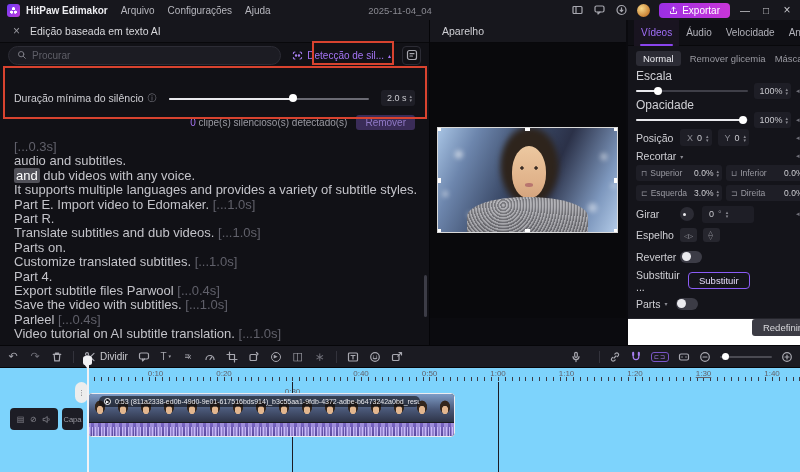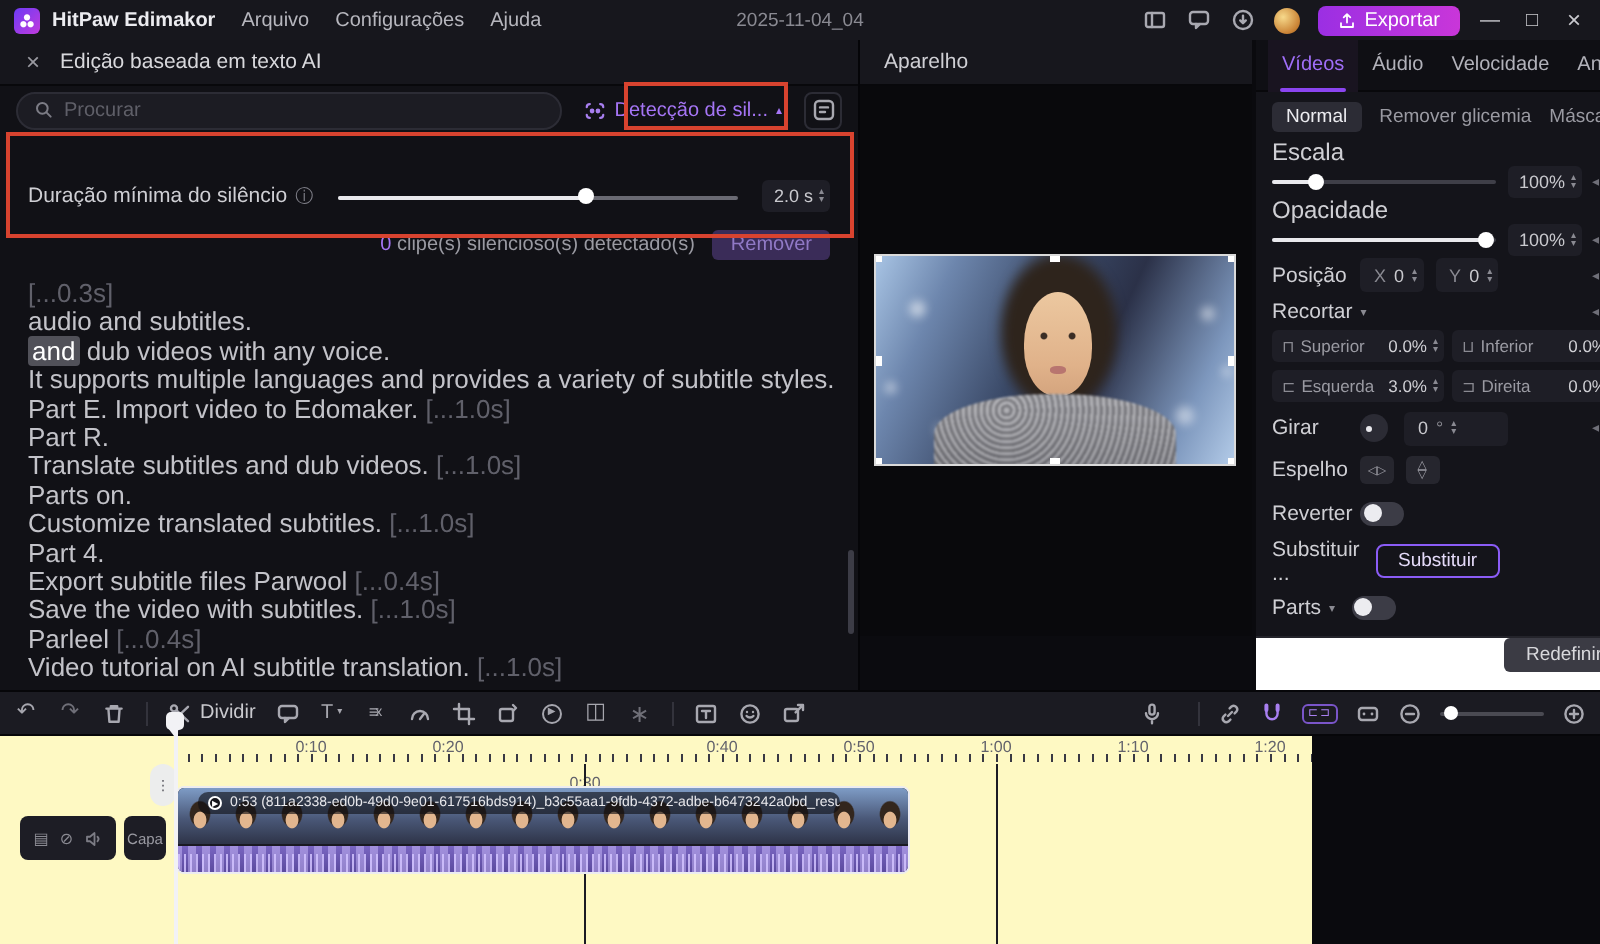--- a/index.html
+++ b/index.html
@@ -127,21 +127,21 @@
 .ti{display:flex;align-items:center;justify-content:center;min-width:12px;color:#a6a6ae;font-size:11px;line-height:1}
 .tdiv{width:1px;height:12px;background:#33333c;flex:none}
 #dividir{display:flex;align-items:center;gap:4px;color:#c9c9ce;font-size:10px}
 #tbrgroup{margin-left:auto;display:flex;align-items:center;gap:9px}
 #micwrap{margin-right:8px}
 .cpicon{border:1px solid #7a55c9;border-radius:3px;color:#a87ff0;font-size:6px;padding:1px 2px;letter-spacing:1px}
 #zoomslider{position:relative;width:52px;height:10px}
 .subx{font-size:7px;margin-left:-2px}
 .playcirc{width:10px;height:10px;border:1.1px solid #a6a6ae;border-radius:50%;display:flex;align-items:center;justify-content:center;font-size:5px;color:#a6a6ae}
 
-#timeline{position:absolute;left:0;top:368px;width:656px;height:104px;background:#fef9c3;overflow:hidden}
+#timeline{position:absolute;left:0;top:368px;width:800px;height:104px;background:#7dd3fc;overflow:hidden}
 #ruler{position:absolute;left:87px;top:0;right:0;height:14px}
 #ticks{position:absolute;left:0;right:0;bottom:1px;height:4px;background:repeating-linear-gradient(90deg,#3a3a44 0 1px,transparent 1px 6.85px)}
 .rlab{position:absolute;top:1px;font-size:8px;color:#63636c;transform:translateX(-50%)}
 .grid{position:absolute;top:14px;bottom:0;width:1px;background:#1c1c24}
 #trackctl{position:absolute;left:10px;top:40px;width:48px;height:22px;background:#1d1d25;border-radius:4px;display:flex;align-items:center;justify-content:space-around;padding:0 4px}
 #capabtn{position:absolute;left:62px;top:40px;width:21px;height:22px;background:#1d1d25;border-radius:4px;display:flex;align-items:center;justify-content:center;font-size:7.5px;color:#9a9aa2}
 #clip{position:absolute;left:88px;top:25px;width:367px;height:44px;border:1.5px solid #ececf0;border-radius:4px;overflow:hidden;background:#1a1a22}
 #clipthumbs{position:absolute;left:0;top:0;right:0;height:28px;background:
  radial-gradient(ellipse 5px 6.5px at 11px 16px,#e2b68f 0 60%,rgba(0,0,0,0) 68%),
  radial-gradient(ellipse 8px 10px at 11px 13px,#33261d 0 60%,rgba(0,0,0,0) 68%),

